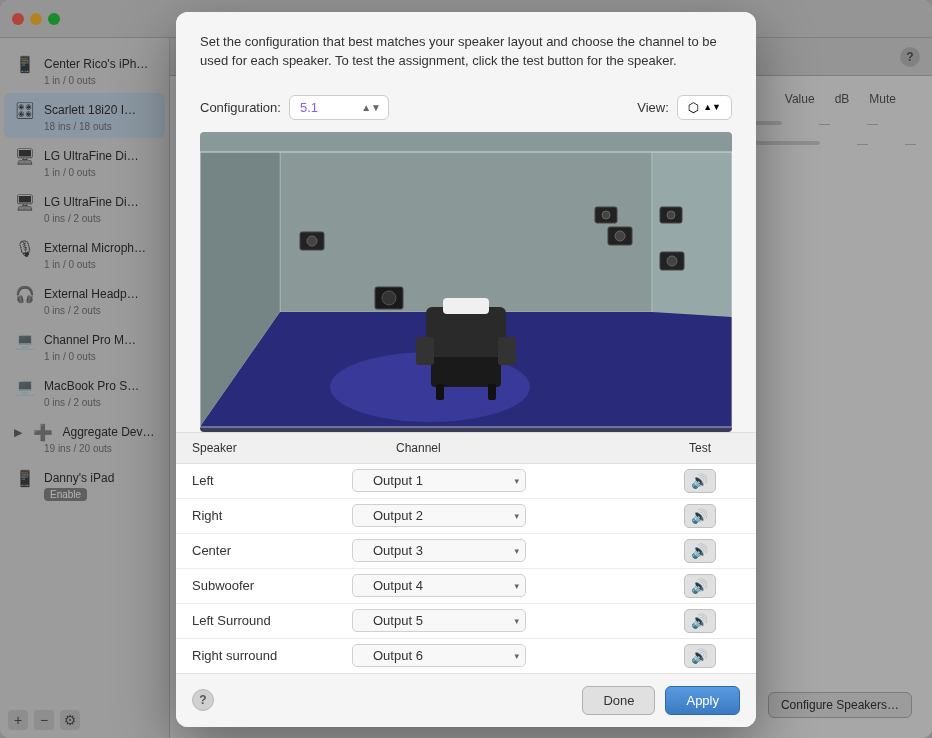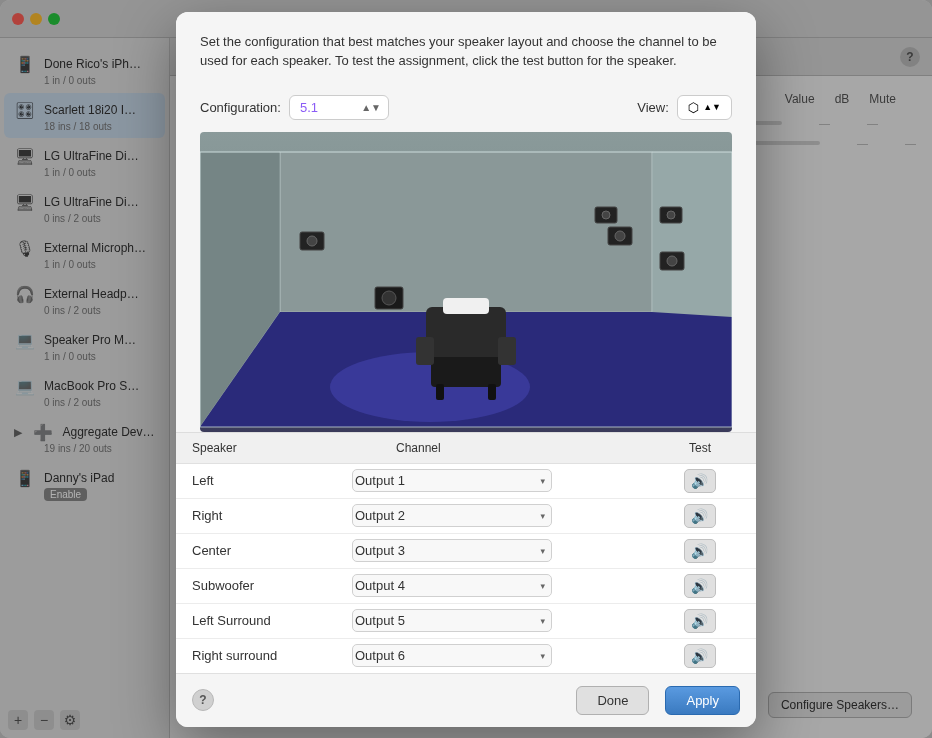--- a/index.html
+++ b/index.html
@@ -378,22 +378,22 @@
     .sr-channel {
       flex: 1;
     }
 
     .sr-channel-select {
       display: flex;
       align-items: center;
       background: #f8f8f8;
       border: 1px solid #d0d0d0;
       border-radius: 5px;
-      padding: 3px 6px 3px 2px;
-      width: 200px;
+      padding: 3px 6px 3px 20px;
+      width: 174px;
       cursor: pointer;
       justify-content: space-between;
     }
 
     .sr-channel-text {
       font-size: 13px;
       color: #333;
     }
 
     .sr-channel-arrow {
@@ -440,21 +440,21 @@
       justify-content: center;
       font-size: 12px;
       font-weight: bold;
       color: #555;
       cursor: pointer;
       border: 1.5px solid #b8b8b8;
     }
 
     .footer-buttons {
       display: flex;
-      gap: 16px;
+      gap: 10px;
     }
 
     .btn-done {
       background: #e0e0e0;
       border: 1px solid #b0b0b0;
       border-radius: 6px;
       padding: 6px 20px;
       font-size: 13px;
       cursor: pointer;
       color: #333;
@@ -483,21 +483,21 @@
       <div class="traffic-light tl-max"></div>
     </div>
     <span class="bg-title">Audio Devices</span>
   </div>
   <div class="bg-content">
 
     <div class="sidebar">
       <div class="sidebar-item">
         <div class="sidebar-item-header">
           <span class="sidebar-icon">📱</span>
-          <span class="sidebar-name">Done Rico's iPh…</span>
+          <span class="sidebar-name">Center Rico's iPh…</span>
         </div>
         <span class="sidebar-sub">1 in / 0 outs</span>
       </div>
       <div class="sidebar-item" style="background:#c8d8e8;">
         <div class="sidebar-item-header">
           <span class="sidebar-icon">🎛</span>
           <span class="sidebar-name">Scarlett 18i20 I…</span>
         </div>
         <span class="sidebar-sub">18 ins / 18 outs</span>
       </div>
@@ -525,21 +525,21 @@
       <div class="sidebar-item">
         <div class="sidebar-item-header">
           <span class="sidebar-icon">🎧</span>
           <span class="sidebar-name">External Headp…</span>
         </div>
         <span class="sidebar-sub">0 ins / 2 outs</span>
       </div>
       <div class="sidebar-item">
         <div class="sidebar-item-header">
           <span class="sidebar-icon">💻</span>
-          <span class="sidebar-name">Speaker Pro M…</span>
+          <span class="sidebar-name">Channel Pro M…</span>
         </div>
         <span class="sidebar-sub">1 in / 0 outs</span>
       </div>
       <div class="sidebar-item">
         <div class="sidebar-item-header">
           <span class="sidebar-icon">💻</span>
           <span class="sidebar-name">MacBook Pro S…</span>
         </div>
         <span class="sidebar-sub">0 ins / 2 outs</span>
       </div>

